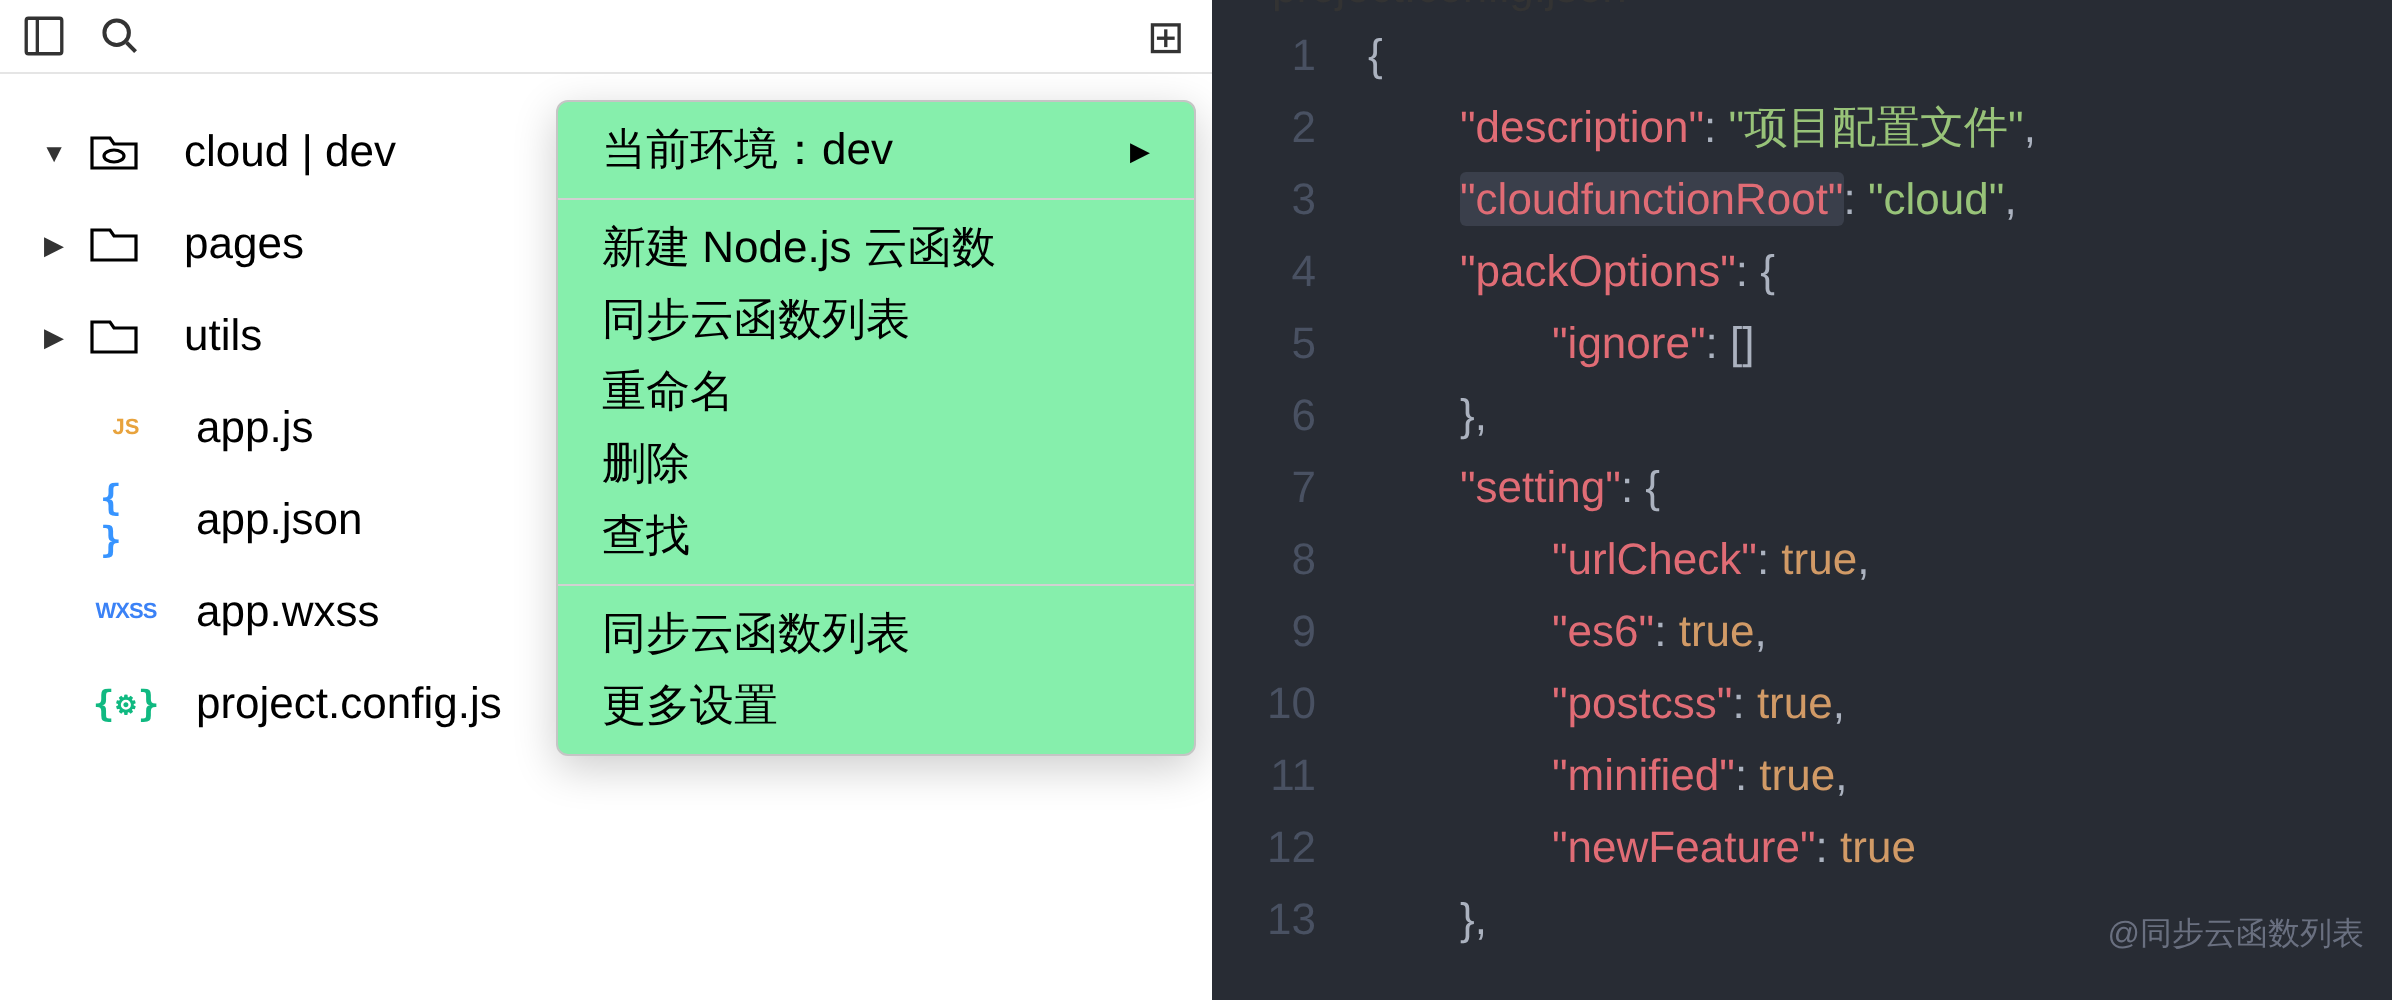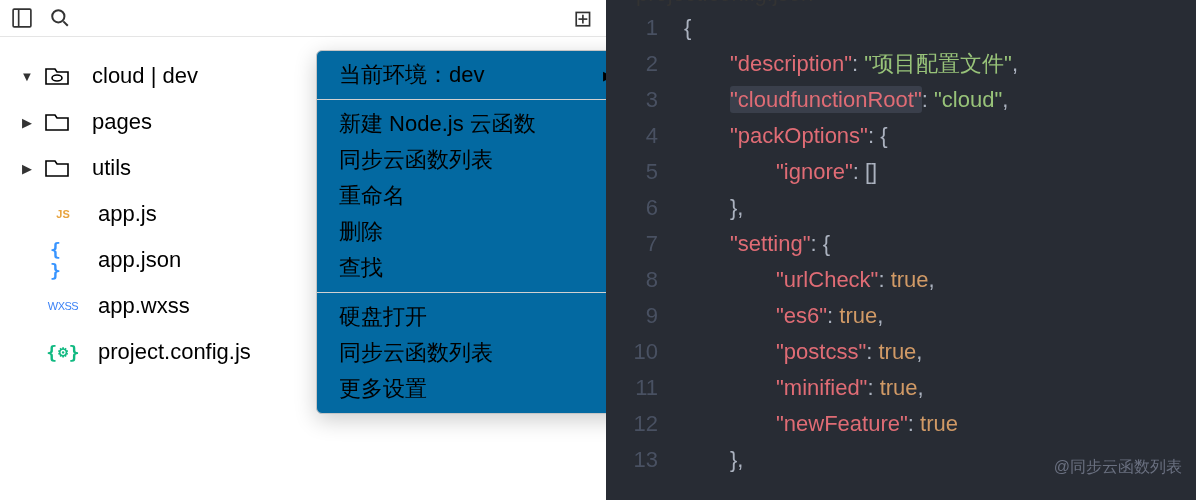--- a/index.html
+++ b/index.html
@@ -36,36 +36,35 @@
       cursor: pointer;
       gap: 10px;
     }
     .tree-item.child { padding-left: 50px; }
     .chevron { width: 14px; display: flex; align-items: center; justify-content: center; font-size: 13px; color: #333; }
     .folder-icon, .file-icon { width: 26px; height: 22px; display: flex; align-items: center; justify-content: center; }
     .folder-icon svg { width: 26px; height: 22px; }
     .label { white-space: nowrap; overflow: hidden; text-overflow: ellipsis; color: #000; margin-left: 12px; }
     .js-badge { font-family: Liberation Sans, sans-serif; font-weight: 700; font-size: 11px; color: #e8a33d; }
     .json-badge { font-family: monospace; font-weight: 700; font-size: 18px; color: #3794ff; }
-    .wxss-badge { font-family: Arial, sans-serif; font-weight: 400; font-size: 11px; color: #3b82f6; letter-spacing: -0.5px; }
+    .wxss-badge { font-family: Arial, sans-serif; font-weight: 700; font-size: 11px; color: #3b82f6; letter-spacing: -0.5px; }
     .config-badge { font-family: monospace; font-weight: 700; font-size: 18px; color: #10b981; }
 
     .context-menu {
       position: absolute;
       left: 278px;
       top: 50px;
       width: 320px;
-      background: #0369a1;
+      background: #86efac;
       border: 1px solid #c5c5c5;
       border-radius: 6px;
       box-shadow: 0 6px 22px rgba(0,0,0,0.2);
       font-size: 22px;
       color: #000;
       padding: 6px 0;
-      margin-left: 38px;
     }
     .menu-item {
       height: 36px;
       padding: 0 22px;
       display: flex;
       align-items: center;
       cursor: pointer;
     }
     .menu-item .arrow { margin-left: auto; font-size: 13px; }
     .menu-sep { height: 1px; background: #d1d1d1; margin: 6px 0; }
@@ -226,23 +225,20 @@
         <span>重命名</span>
       </div>
     <div class="menu-item">
         <span>删除</span>
       </div>
     <div class="menu-item">
         <span>查找</span>
       </div>
     <div class="menu-sep"></div>
     <div class="menu-item">
-        <span>硬盘打开</span>
-      </div>
-    <div class="menu-item">
         <span>同步云函数列表</span>
       </div>
     <div class="menu-item">
         <span>更多设置</span>
       </div>
   </div>
 </div>
 
 <div class="editor">
   <div class="tab-bar">

